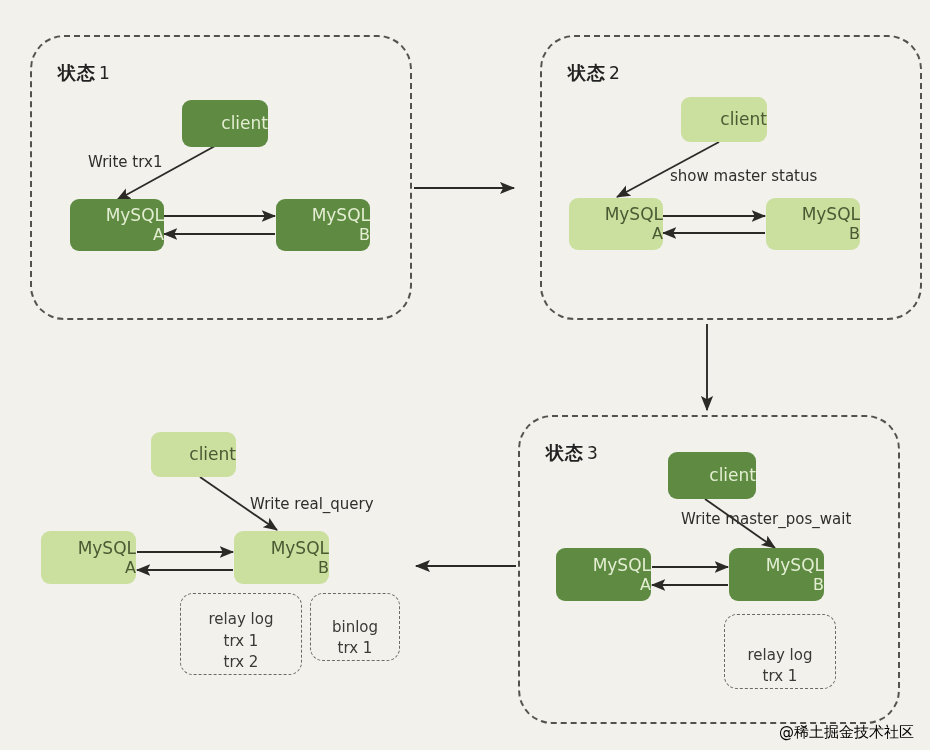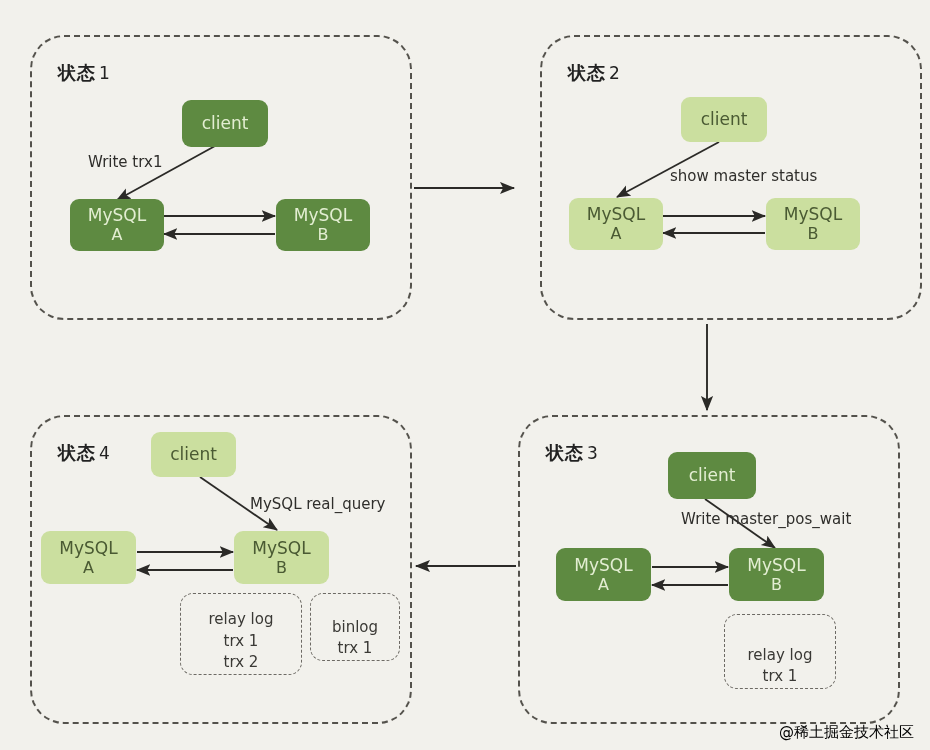--- a/index.html
+++ b/index.html
@@ -54,21 +54,21 @@
     margin-left: 3px;
   }
 
   
   .node {
     position: absolute;
     box-sizing: border-box;
     border-radius: 9px;
     display: flex;
     flex-direction: column;
-    align-items: center;
+    align-items: flex-end;
     justify-content: center;
     font-family: "DejaVu Sans", sans-serif;
     font-size: 17px;
     line-height: 1.18;
     text-align: center;
     white-space: nowrap;
   }
   .node.dark {
     background: #5e8a41;
     color: #e3eed2;
@@ -216,29 +216,24 @@
   </div>
   <div class="node dark" style="left:729px; top:548px; width:95px; height:53px;">
     <span>MySQL</span>
     <span class="sub">B</span>
   </div>
   <div class="logbox" style="left:724px; top:614px; width:112px; height:75px;">
     <span>relay log</span>
     <span>trx 1</span>
   </div>
 
-  <div class="panel" id="panel-4">
-    <div class="panel-title">
-      <span>状态</span><span class="idx">4</span>
-    </div>
-  </div>
   <div class="node light" style="left:151px; top:432px; width:85px; height:45px;">
     <span>client</span>
   </div>
-  <div class="edge-label" style="left:250px; top:495px;">MySQL real_query</div>
+  <div class="edge-label" style="left:250px; top:495px;">Write real_query</div>
   <div class="node light" style="left:41px; top:531px; width:95px; height:53px;">
     <span>MySQL</span>
     <span class="sub">A</span>
   </div>
   <div class="node light" style="left:234px; top:531px; width:95px; height:53px;">
     <span>MySQL</span>
     <span class="sub">B</span>
   </div>
   <div class="logbox" style="left:180px; top:593px; width:122px; height:82px;">
     <span>relay log</span>

